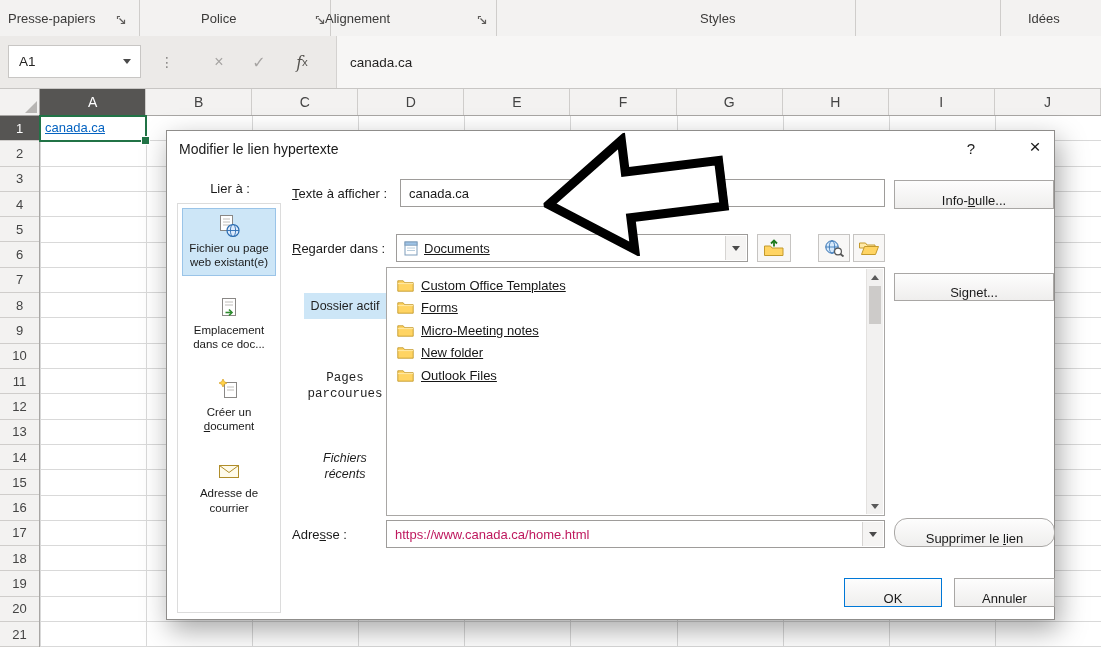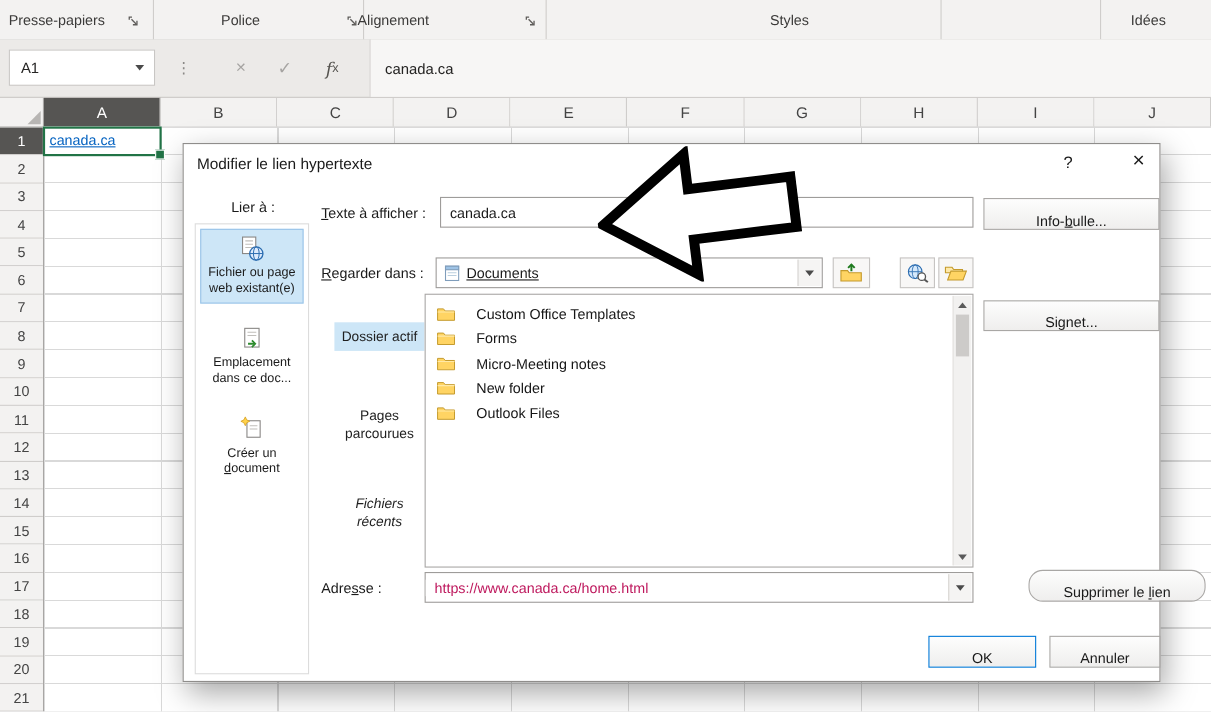--- a/index.html
+++ b/index.html
@@ -93,21 +93,21 @@
           box-sizing:border-box; display:flex; align-items:center; justify-content:center; }
 
   .nav-col { position:absolute; }
   .nav-item { position:absolute; left:3px; right:0; text-align:center; font-size:12.5px;
               color:#1f1f1f; padding:5px 2px; line-height:1.3; }
   .nav-item.sel { background:#cde6f7; }
 
   .file-box { position:absolute; background:#fff; border:1px solid #a9a7a5; box-sizing:border-box; }
   .file-rows { position:absolute; left:1px; right:18px; top:1px; bottom:1px; padding-top:5px; overflow:hidden; }
   .file-item { display:flex; align-items:center; height:22.5px; padding-left:9px; font-size:13px; color:#161616; }
-  .file-label { margin-left:19px; white-space:nowrap; }
+  .file-label { margin-left:7px; white-space:nowrap;text-decoration:underline; }
   .folder-ic { width:17px; height:13px; display:inline-block; }
 
   .vscroll { position:absolute; top:1px; bottom:1px; right:1px; width:17px; background:#f2f1f0;
              border-left:1px solid #e3e1df; box-sizing:border-box; }
   .vs-btn { position:absolute; left:0; width:100%; height:16px; display:flex; align-items:center; justify-content:center; }
   .vs-thumb { position:absolute; left:2px; right:2px; top:17px; height:38px; background:#cdcbc9; }
 
   
   .tri-down { width:0; height:0; border-left:4px solid transparent; border-right:4px solid transparent;
               border-top:5px solid #4a4a4a; }
@@ -358,20 +358,29 @@
         <span class="side-icon">
           <svg width="24" height="24" viewBox="0 0 24 24">
               <rect x="7.5" y="4.5" width="12" height="15" fill="#fff" stroke="#8a8886"></rect>
               <line x1="10" y1="9" x2="17" y2="9" stroke="#c0beba"></line>
               <line x1="10" y1="12" x2="17" y2="12" stroke="#c0beba"></line>
               <path d="M6 1 l1.3 2.7 L10 5 l-2.7 1.3 L6 9 l-1.3 -2.7 L2 5 l2.7 -1.3 Z" fill="#ffd24a" stroke="#d69e1e" stroke-width="0.7"></path>
             </svg>
         </span>
         <span><span>Créer un </span><span class="ak">d</span><span>ocument</span></span>
       </div>
+      <div class="side-item">
+        <span class="side-icon">
+          <svg width="24" height="24" viewBox="0 0 24 24">
+              <rect x="2.5" y="6.5" width="19" height="12" fill="#fffbea" stroke="#b08d2a"></rect>
+              <path d="M2.5 6.5 L12 13.5 L21.5 6.5" fill="none" stroke="#b08d2a"></path>
+            </svg>
+        </span>
+        <span><span>Adresse de courrier</span><span class="ak"></span><span></span></span>
+      </div>
     </div>
 
     <div class="dlbl" style="left:125px; top:55px;"><span class="ak">T</span><span>exte à afficher :</span></div>
     <input class="tinput" style="left: 233px; top: 48px; width: 485px; height: 28px;" value="canada.ca">
     <div class="wbtn" style="left:727px; top:49px; width:160px; height:29px;"><span>Info-</span><span class="ak">b</span><span>ulle...</span></div>
 
     <div class="dlbl" style="left:125px; top:110px;"><span class="ak">R</span><span>egarder dans :</span></div>
     <div class="combo" style="left:229px; top:103px; width:352px; height:28px;text-decoration:underline;">
       <span class="doc-ic">
         <svg width="14" height="15" viewBox="0 0 14 15">
@@ -404,21 +413,21 @@
     </div>
     <div class="tbtn" style="left:686px; top:103px; width:32px;">
       <svg width="22" height="18" viewBox="0 0 22 18">
           <path d="M1.5 4 h6 l1.5 2 h8 v3 h-15.5 z" fill="#ffe9a8" stroke="#c49a2c"></path>
           <path d="M3.5 15.5 L6.5 7.5 h14 l-3 8 z" fill="#ffd463" stroke="#c49a2c"></path>
         </svg>
     </div>
 
     <div class="nav-col" style="left:134px; top:136px; width:85px; height:249px;">
       <div class="nav-item sel" style="top:26px;">Dossier actif</div>
-      <div class="nav-item" style="top:98px;">Pages parcourues</div>
+      <div class="nav-item" style="top:98px;font-family:Liberation Mono, monospace;">Pages parcourues</div>
       <div class="nav-item" style="top:178px;font-style:italic;">Fichiers récents</div>
     </div>
     <div class="file-box" style="left:219px; top:136px; width:499px; height:249px;">
       <div class="file-rows">
 
           <div class="file-item">
             <span class="folder-ic">
               <svg width="17" height="13" viewBox="0 0 17 13">
                 <path d="M0.8 1.8 h5.4 l1.5 1.9 h8.5 v8.5 h-15.4 z" fill="#ffd463" stroke="#c49a2c" stroke-width="0.9"></path>
                 <path d="M0.8 4.6 h15.4" stroke="#ffe9a8" stroke-width="1"></path>
@@ -481,21 +490,21 @@
 
     <div class="wbtn" style="left:727px; top:142px; width:160px; height:28px;">Signet...</div>
 
     <div class="dlbl" style="left:125px; top:396px;"><span>Adre</span><span class="ak">s</span><span>se :</span></div>
     <div class="combo" style="left:219px; top:389px; width:499px; height:28px;">
       <input class="combo-input" value="https://www.canada.ca/home.html" style="">
       <span class="arrow-btn">
           <span class="tri-down"></span>
         </span>
     </div>
-    <div class="wbtn" style="left:768px; top:387px; width:161px; height:29px;border-radius:13px;"><span>Supprimer le </span><span class="ak">l</span><span>ien</span></div>
+    <div class="wbtn" style="left:727px; top:387px; width:161px; height:29px;border-radius:13px;"><span>Supprimer le </span><span class="ak">l</span><span>ien</span></div>
 
     <div class="wbtn default" style="left:677px; top:447px; width:98px; height:29px;">OK</div>
     <div class="wbtn" style="left:787px; top:447px; width:101px; height:29px;">Annuler</div>
   </div>
 
   <div class="big-arrow">
     <svg width="184" height="124" viewBox="0 0 184 124">
       <polygon points="5,62 85,7 85,39 179,39 179,85 85,85 85,117" fill="#ffffff" stroke="#000000" stroke-width="9" stroke-linejoin="miter"></polygon>
     </svg>
   </div>

